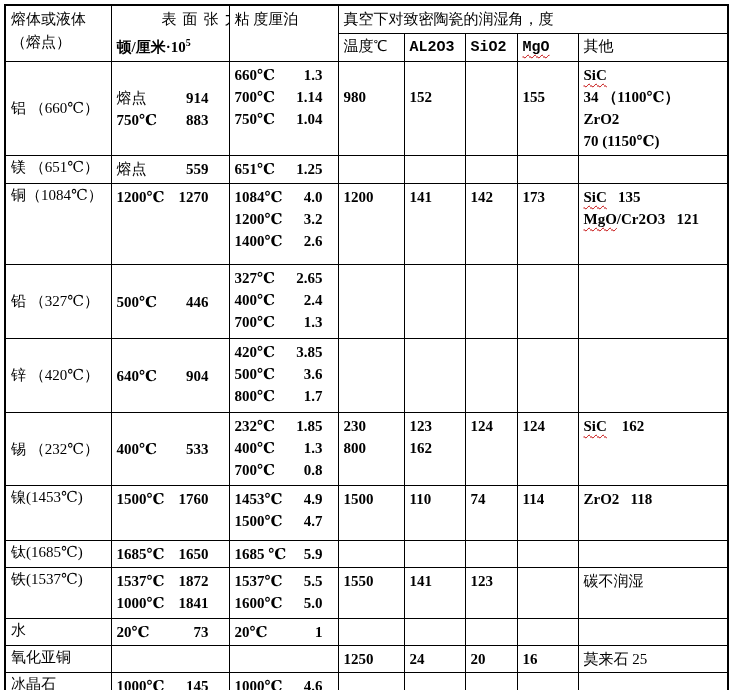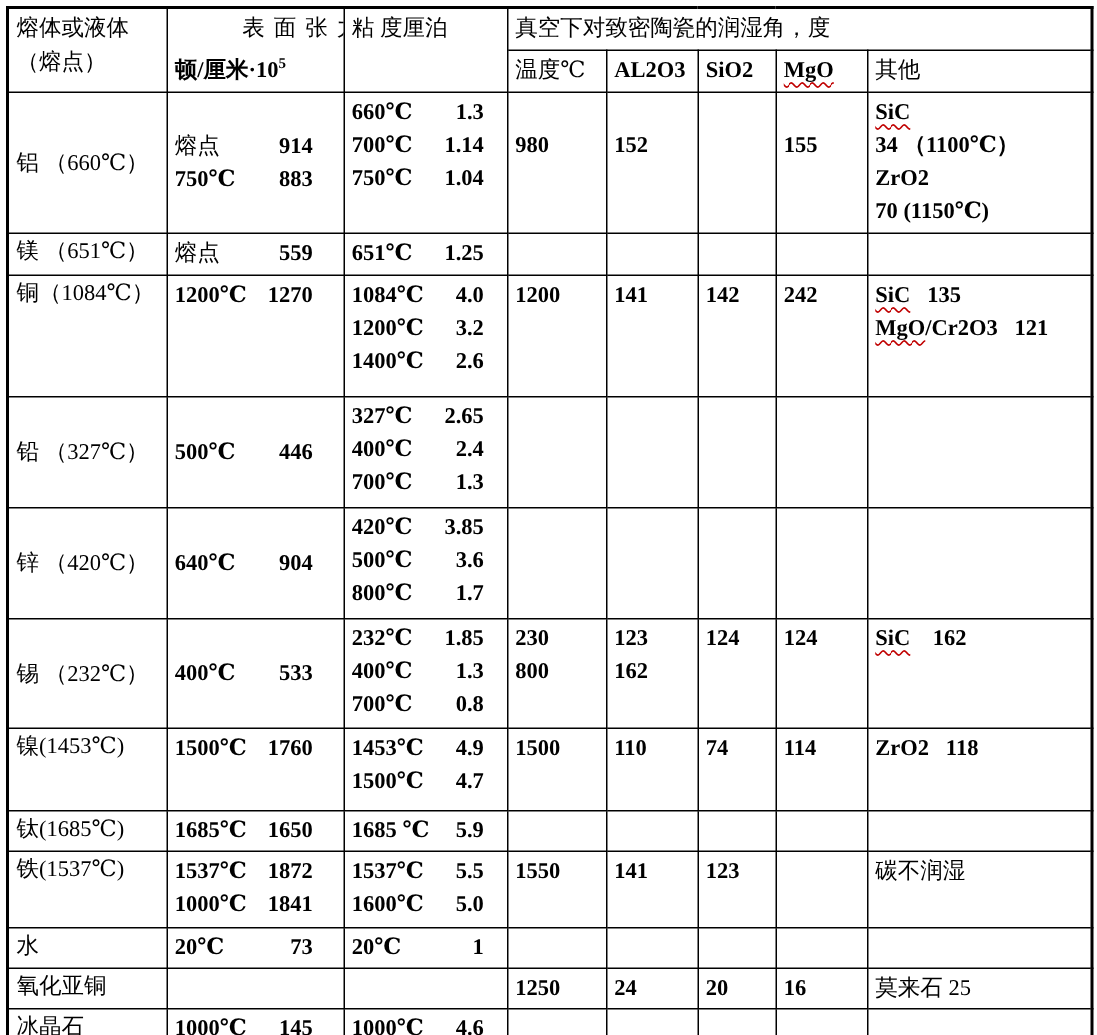--- a/index.html
+++ b/index.html
@@ -16,21 +16,21 @@
   }
   td{
     border:1px solid #000;
     vertical-align:top;
     padding:2px 5px;
     overflow:hidden;
   }
   td.vmid{vertical-align:middle;}
   .hc{line-height:23px;}
   tr.hr1{height:23px;}
-  tr.hr2{height:28px;}
+  tr.hr2{height:28px;font-family:Liberation Mono, monospace;}
   .jspace{letter-spacing:6px;white-space:nowrap;margin-left:45px;}
   .num{font-weight:bold;}
   sup.num{font-size:10px;}
   .pair{
     display:flex;
     justify-content:space-between;
     width:92px;
     line-height:22px;
     white-space:pre;
   }
@@ -141,21 +141,21 @@
           <td>
             <div class="wline"><span class="num">1200</span></div>
           </td>
           <td>
             <div class="wline"><span class="num">141</span></div>
           </td>
           <td>
             <div class="wline"><span class="num">142</span></div>
           </td>
           <td>
-            <div class="wline"><span class="num">242</span></div>
+            <div class="wline"><span class="num">173</span></div>
           </td>
           <td>
             <div class="oline"><span class="mis num">SiC</span><span class="num">   135</span></div>
             <div class="oline"><span class="mis num">MgO</span><span class="num">/Cr2O3   121</span></div>
           </td>
         </tr>
         <tr style="height: 74px;">
           <td class="vmid"><span>铅 （327℃）</span></td>
           <td class="vmid">
             <div class="pair"><span class="num">500℃</span><span class="num">446</span></div>

